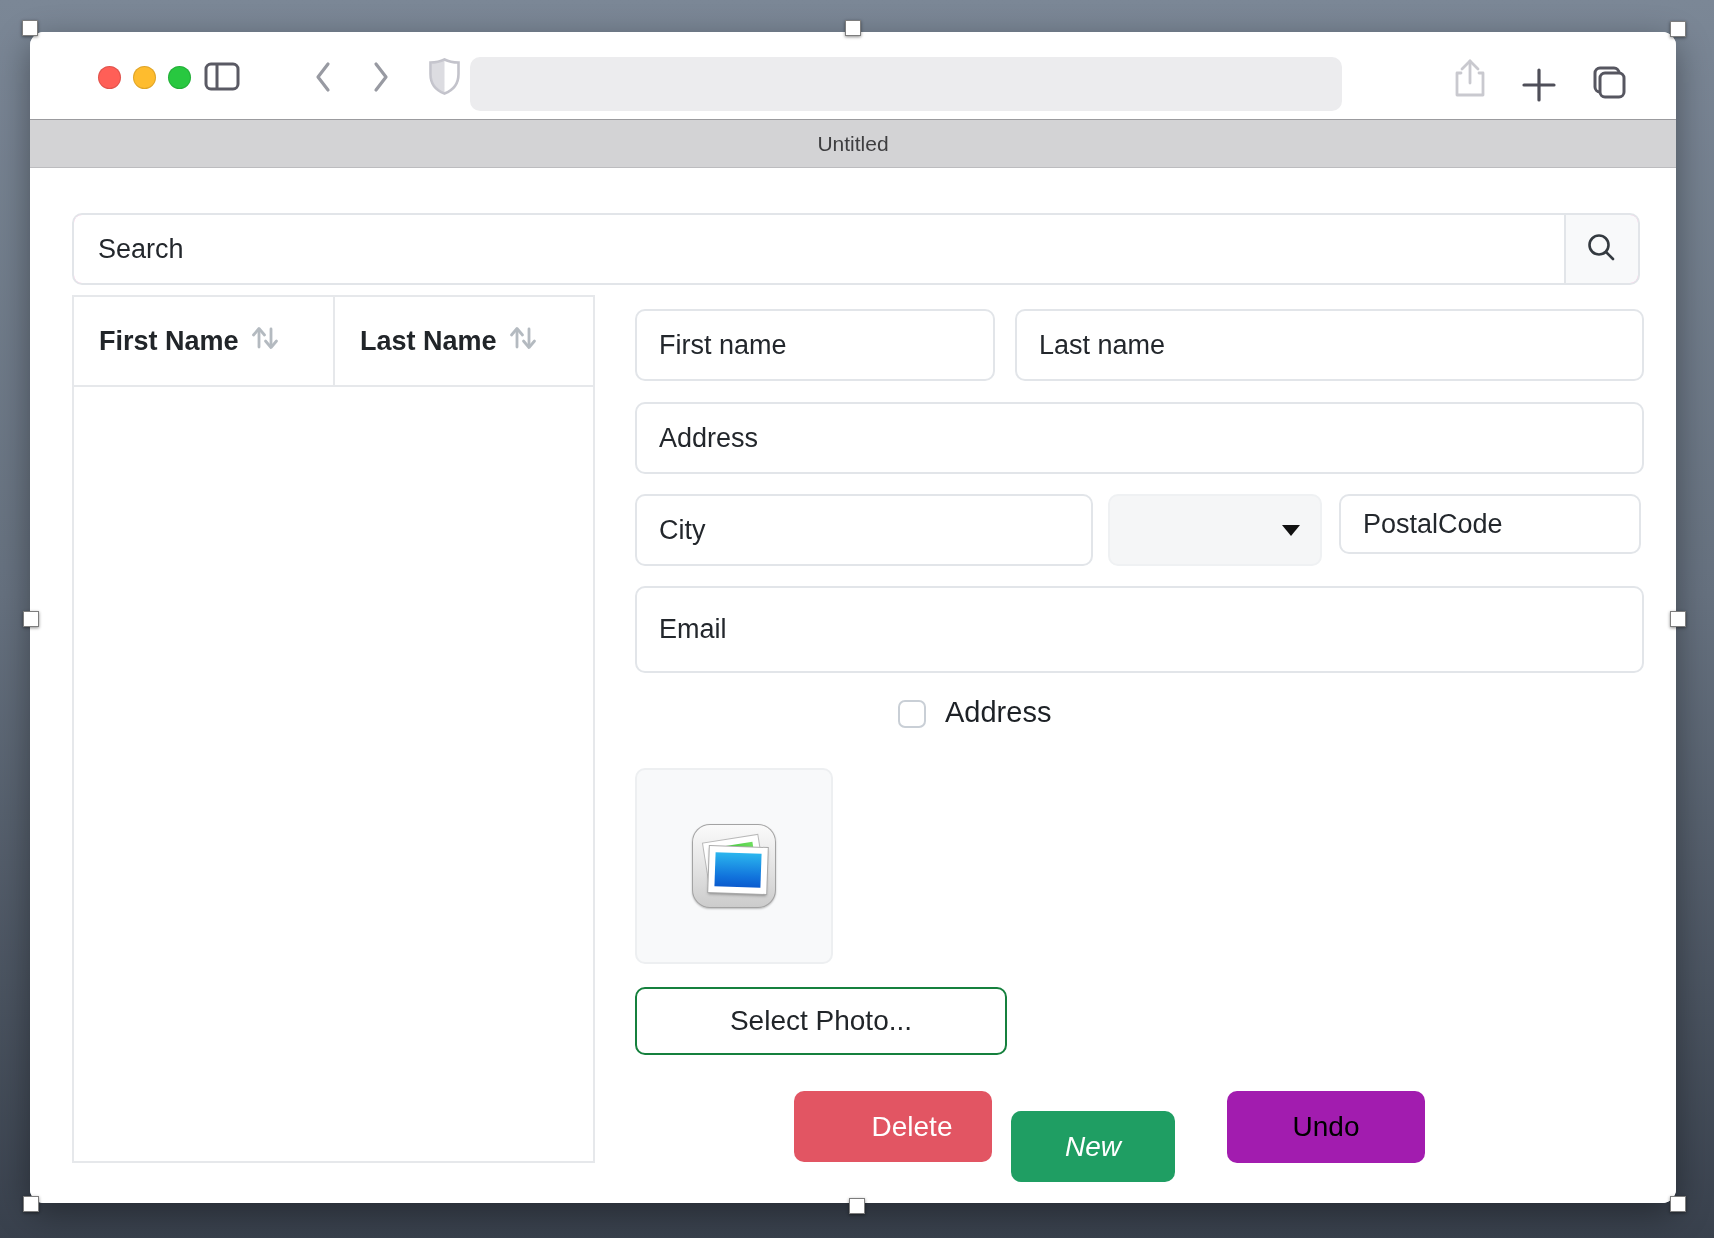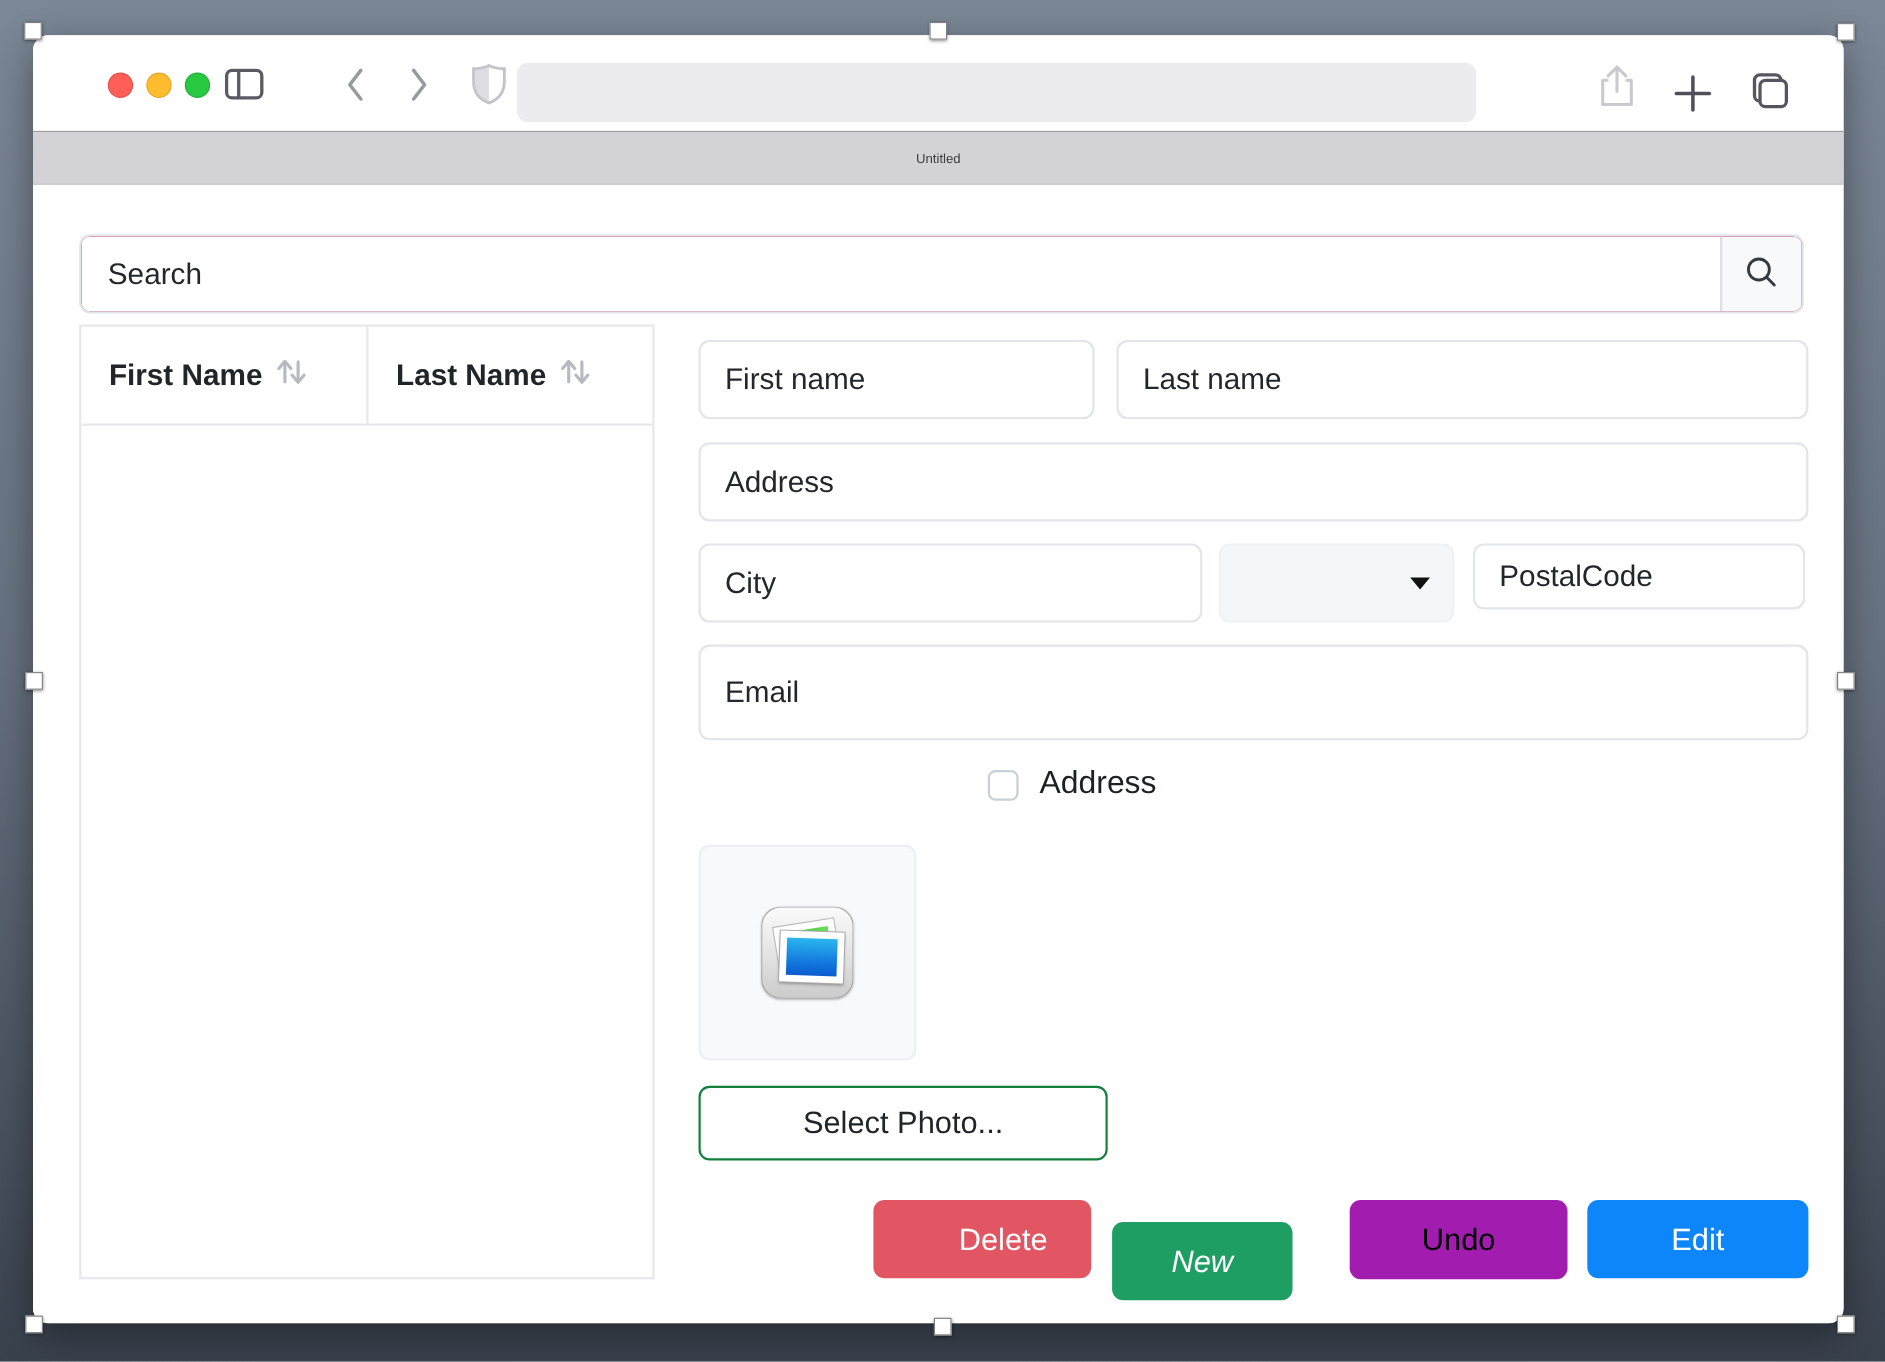--- a/index.html
+++ b/index.html
@@ -25,28 +25,28 @@
   .urlbar{
     position:absolute;left:440px;top:25px;width:872px;height:54px;
     background:#ececee;border-radius:10px;border:none;font-size:22px;padding:0 18px;box-sizing:border-box;color:#333;
   }
   
   .tabbar{
     position:absolute;left:0;top:87px;width:100%;height:49px;
     background:#d3d3d5;border-top:1px solid #9b9b9e;border-bottom:1px solid #bcbcbf;
     display:flex;align-items:center;justify-content:center;box-sizing:border-box;
   }
-  .tabtitle{font-size:12px;color:#3e3e40;}
+  .tabtitle{font-size:21px;color:#3e3e40;}
   
   .content{position:absolute;left:0;top:136px;right:0;bottom:0;background:#fff;}
   .abs{position:absolute;box-sizing:border-box;}
   
   .search-group{
     left:42px;top:45px;width:1568px;height:72px;
-    border:2px solid #e2e5e9;border-radius:10px;display:flex;overflow:hidden;background:#be185d;
+    border:2px solid #e2e5e9;border-radius:10px;display:flex;overflow:hidden;background:#f9a8d4;
   }
   .search-input{
     flex:1;border:none;outline:none;font-size:27px;color:#212529;padding:0 24px;
     font-family:inherit;background:#fff;
   }
   .search-input::placeholder{color:#23272c;opacity:1;}
   .search-btn{
     width:74px;border:none;border-left:2px solid #e2e5e9;background:#f8f9fa;
     display:flex;align-items:center;justify-content:center;cursor:pointer;
   }
@@ -257,21 +257,20 @@
             <div class="photo-front-blue"></div>
           </div>
         </div>
       </div>
 
       <button class="abs btn btn-photo">Select Photo...</button>
 
       <button class="abs btn btn-delete">Delete</button>
       <button class="abs btn btn-new">New</button>
       <button class="abs btn btn-undo">Undo</button>
-      <button class="abs btn btn-edit">Edit</button>
     </div>
   </div>
 
   <div class="handle" style="left:22px;top:20px"></div>
   <div class="handle" style="left:845px;top:20px"></div>
   <div class="handle" style="left:1670px;top:21px"></div>
   <div class="handle" style="left:23px;top:611px"></div>
   <div class="handle" style="left:1670px;top:611px"></div>
   <div class="handle" style="left:23px;top:1196px"></div>
   <div class="handle" style="left:849px;top:1198px"></div>

